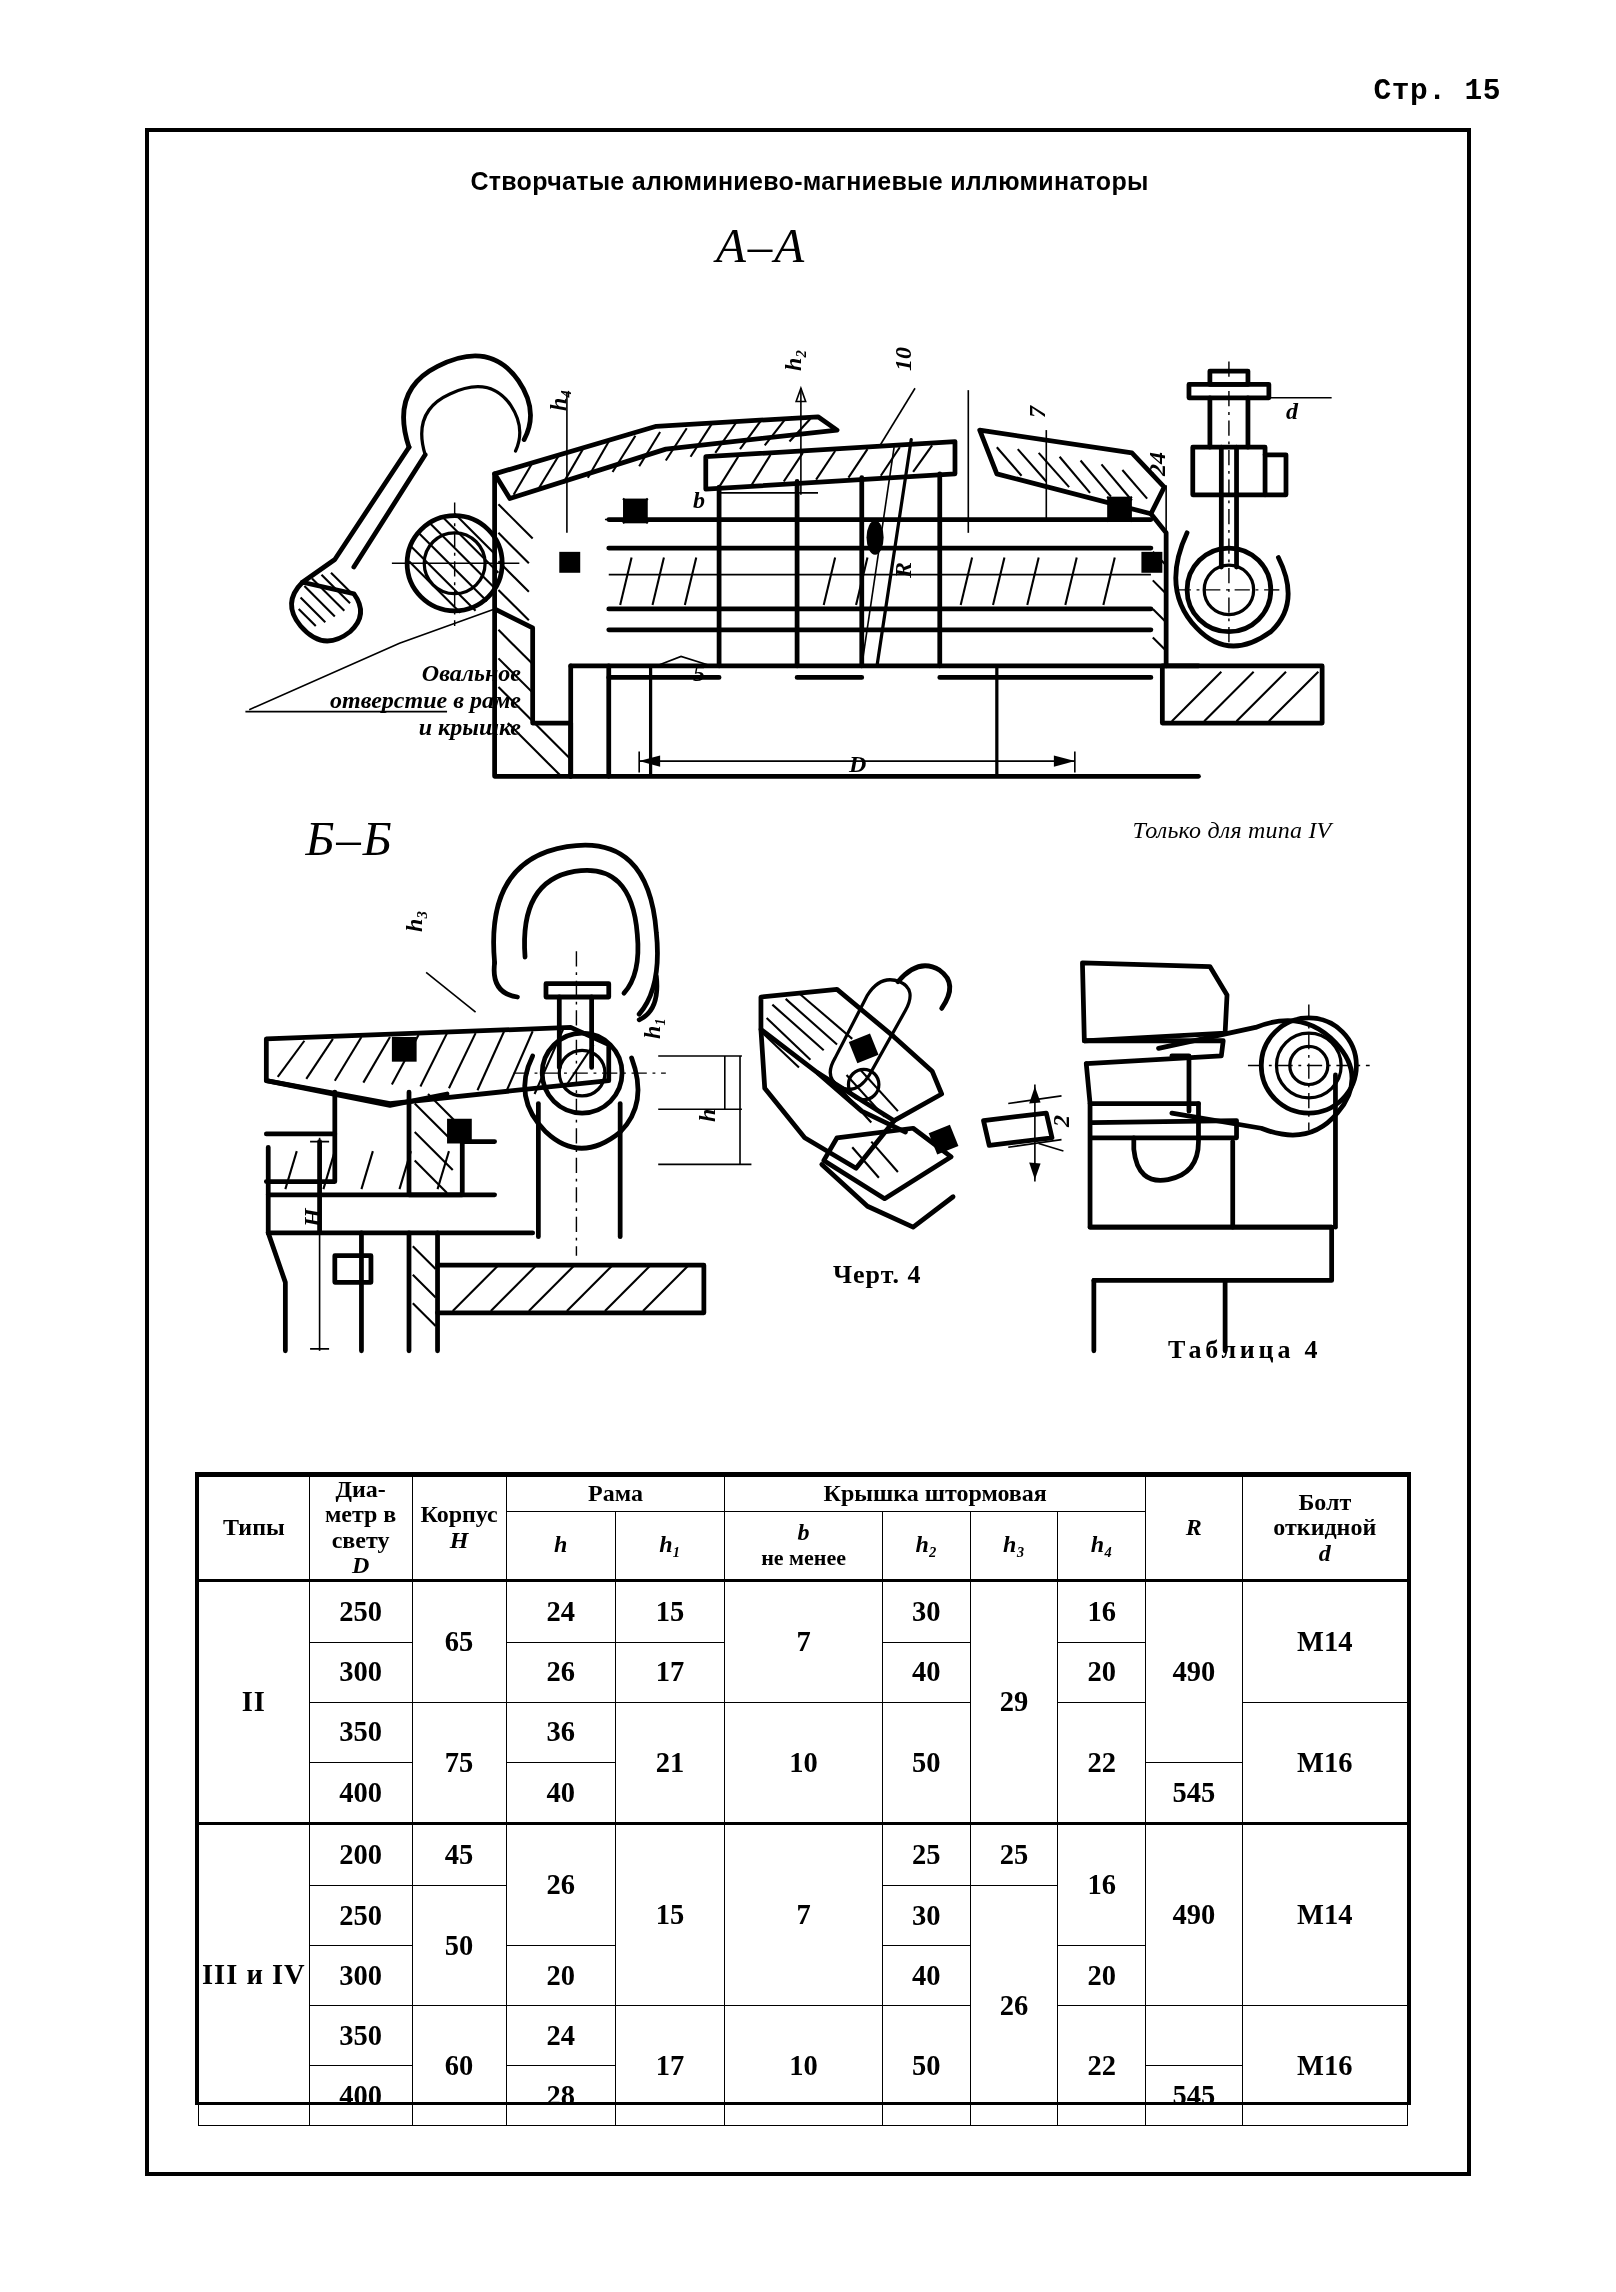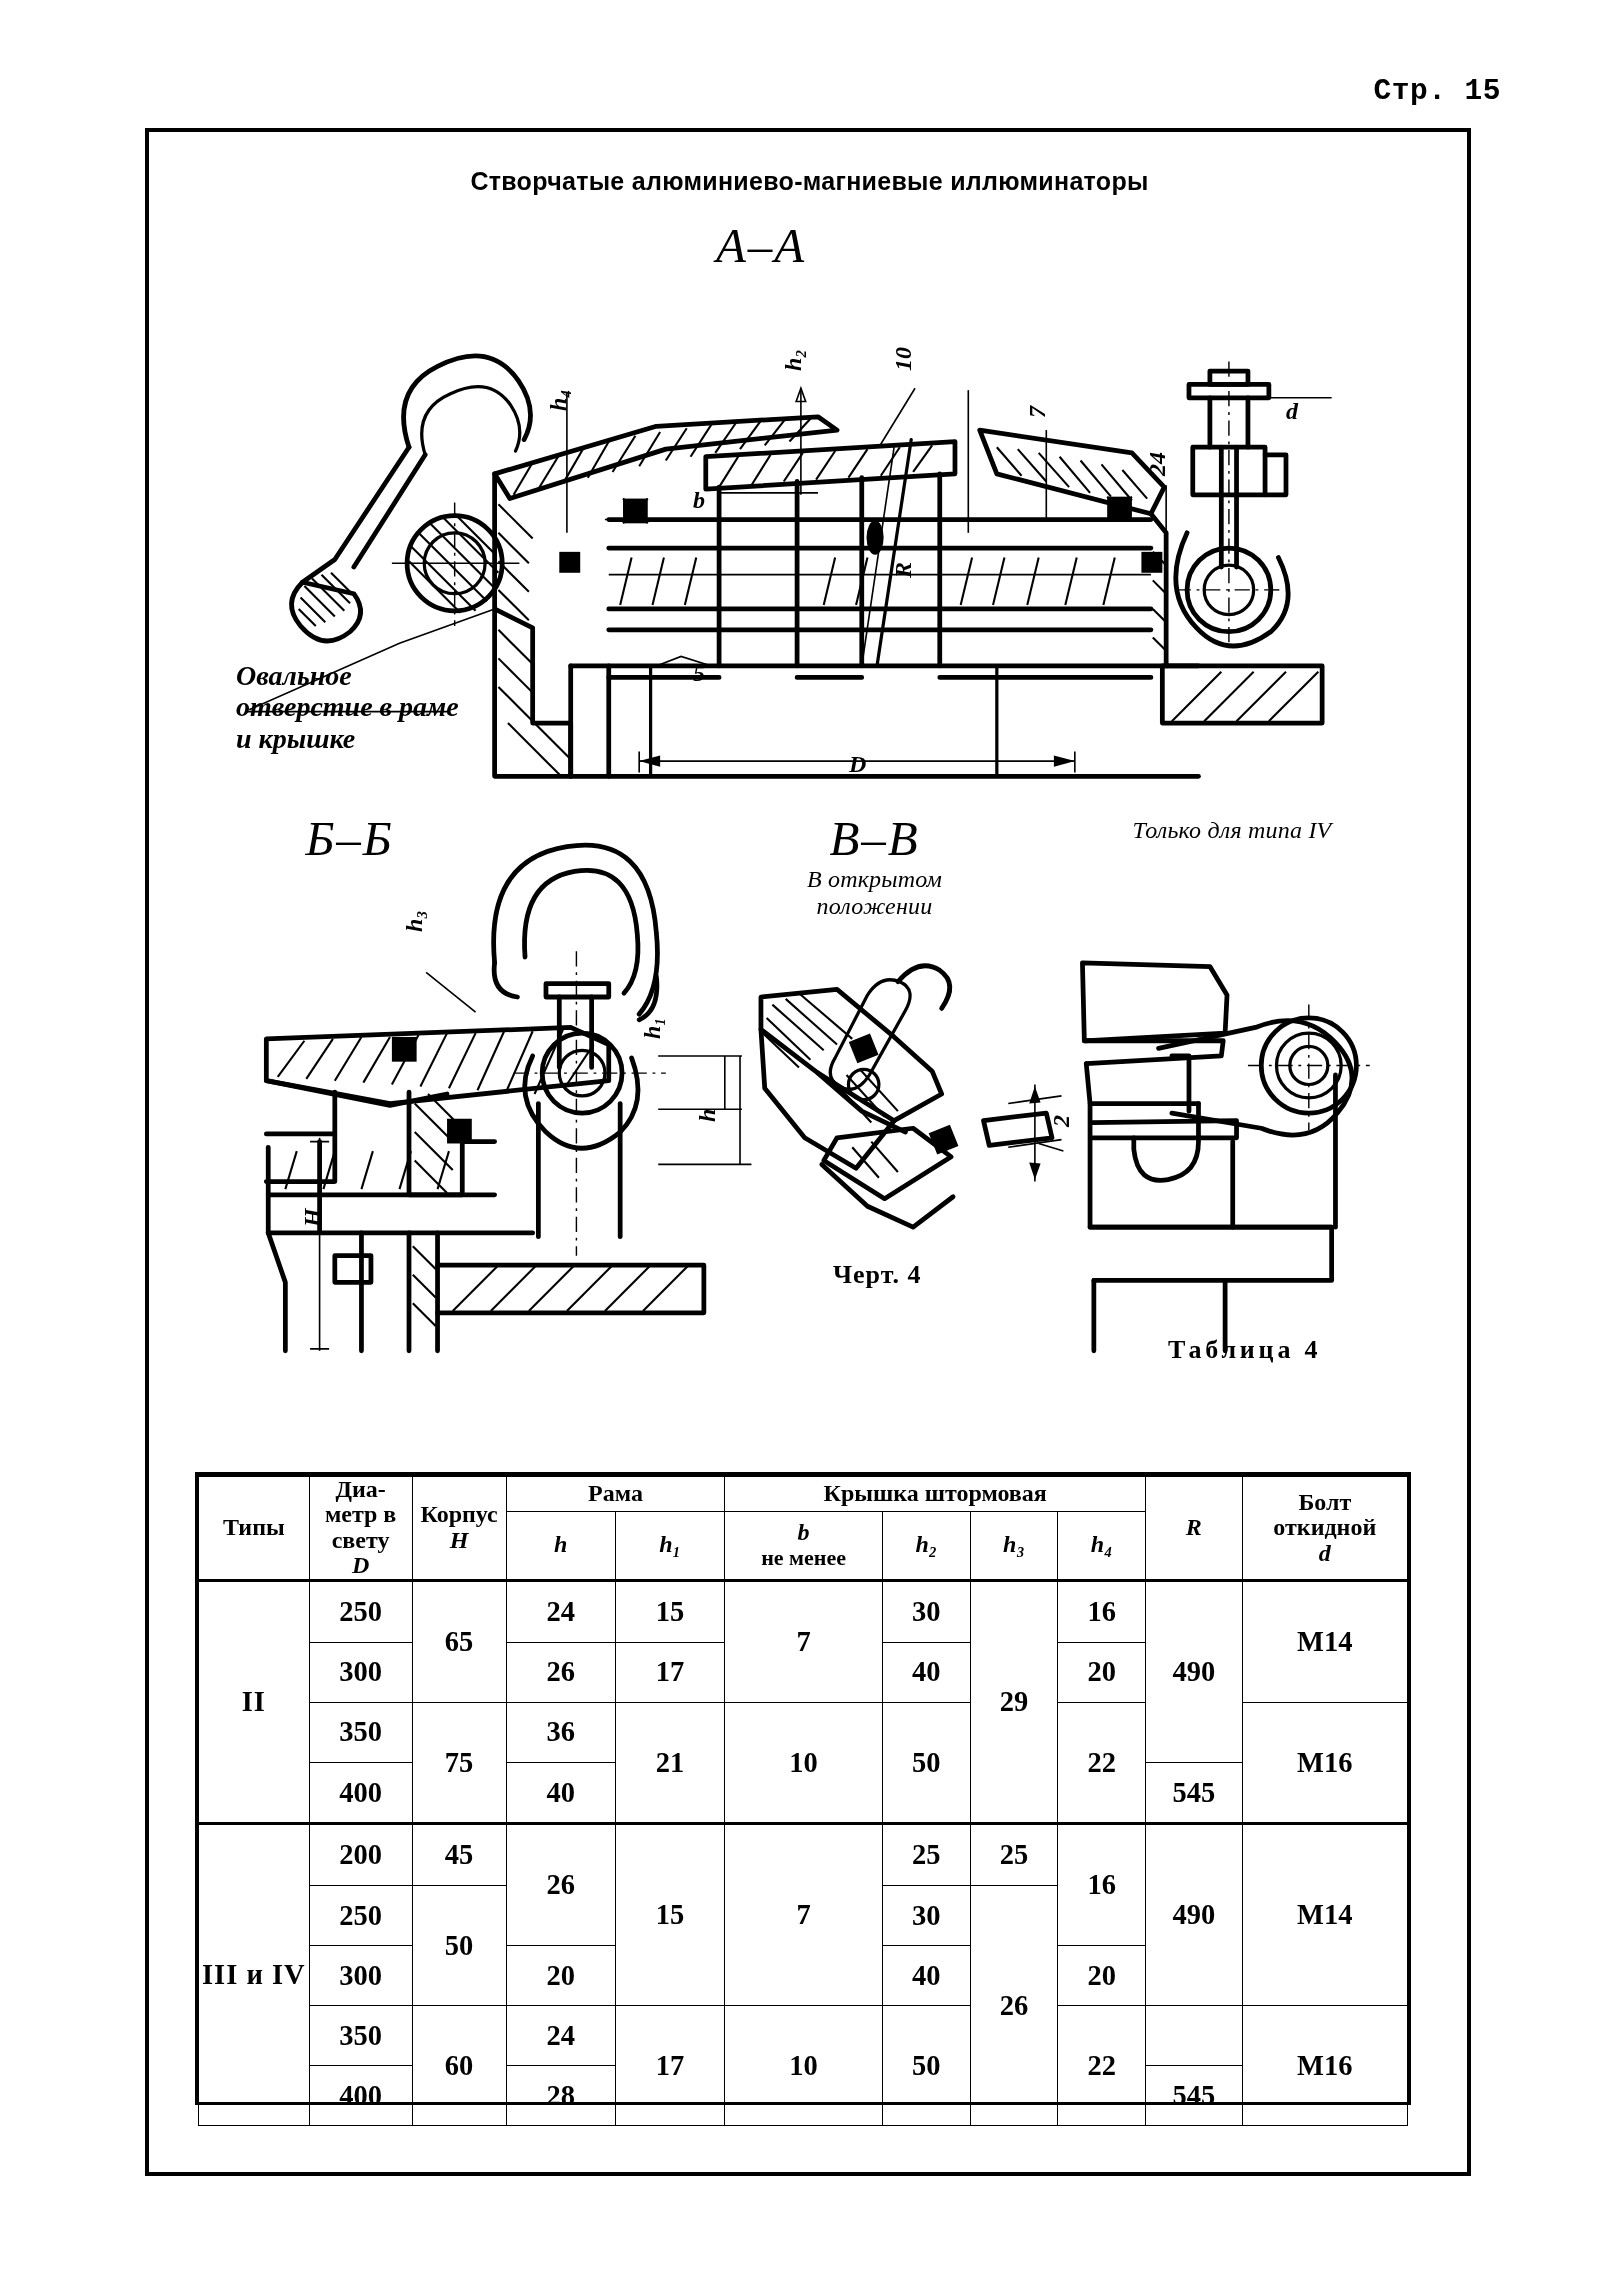--- a/index.html
+++ b/index.html
@@ -66,21 +66,21 @@
     position:absolute;left:0;right:0;top:1421px;text-align:center;
     font-family:"Liberation Serif",serif;font-size:26px;font-weight:700;
     letter-spacing:2.9px;
   }
   #cap-razm i{font-style:italic;letter-spacing:0;}
 
   
   .callout{
     position:absolute;left:236px;top:660px;width:285px;
     font-family:"Liberation Serif",serif;font-style:italic;
-    font-size:28px;font-weight:700;line-height:1.12;text-align:left;
+    font-size:24px;font-weight:700;line-height:1.12;text-align:right;
   }
 
   
   .dim{
     position:absolute;font-family:"Liberation Serif",serif;
     font-style:italic;font-weight:700;font-size:24px;
     white-space:nowrap;
   }
   .dim.rot{transform:rotate(-90deg);transform-origin:left top;}
 
@@ -134,26 +134,20 @@
   <div class="sect" id="sect-aa">
     <span class="big">А–А</span>
     <span class="rule"></span>
   </div>
 
   <div class="sect" id="sect-bb">
     <span class="big">Б–Б</span>
     <span class="rule"></span>
   </div>
 
-  <div class="sect" id="sect-vv">
-    <span class="big">В–В</span>
-    <span class="rule"></span>
-    <span class="sub" style="white-space:pre-line">В открытом
-положении</span>
-  </div>
 
   <div class="sect" id="sect-gg">
     <span class="rule"></span>
     <span class="sub" style="white-space:pre-line">Только для типа IV</span>
   </div>
 
   <div class="callout" style="white-space:pre-line">Овальное
 отверстие в раме
 и крышке</div>
 

